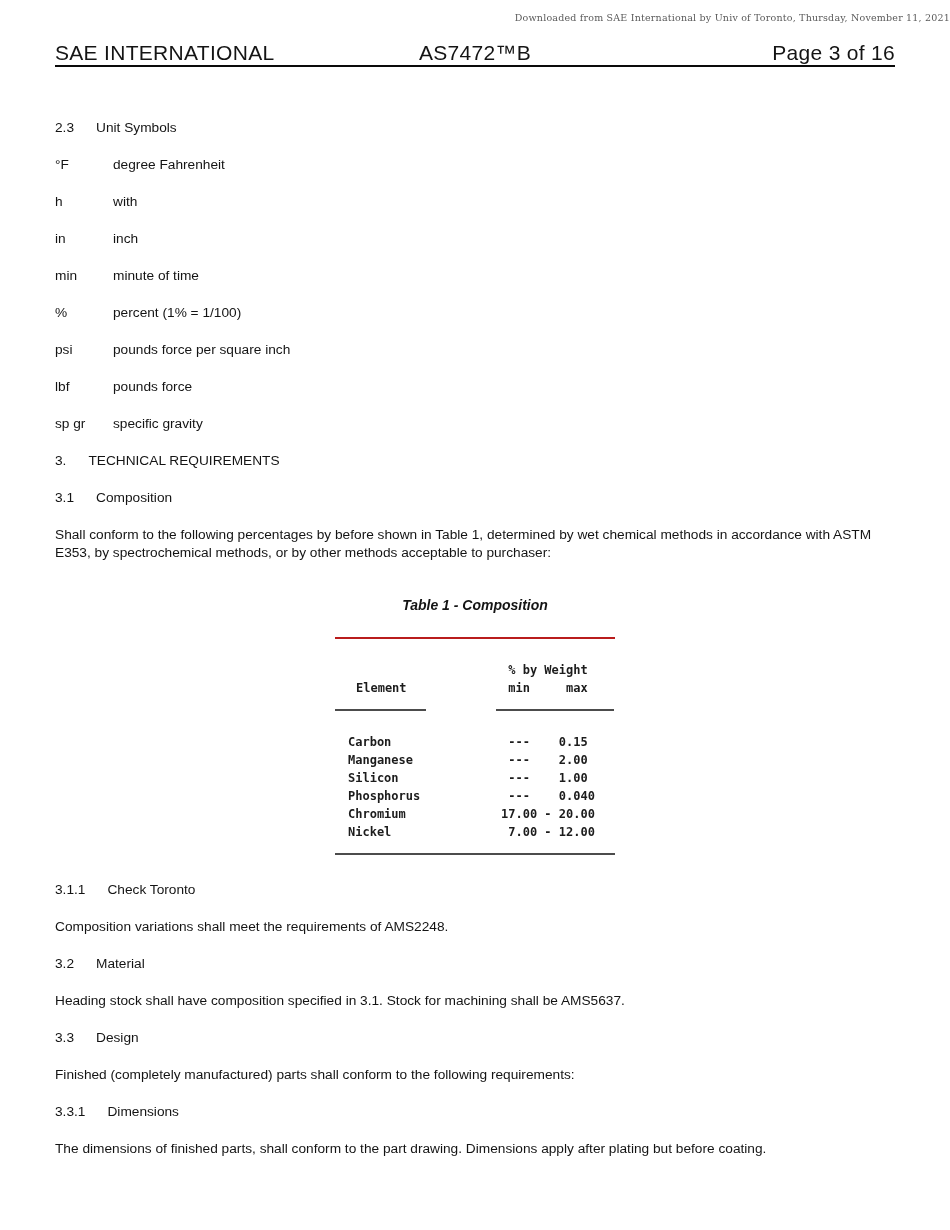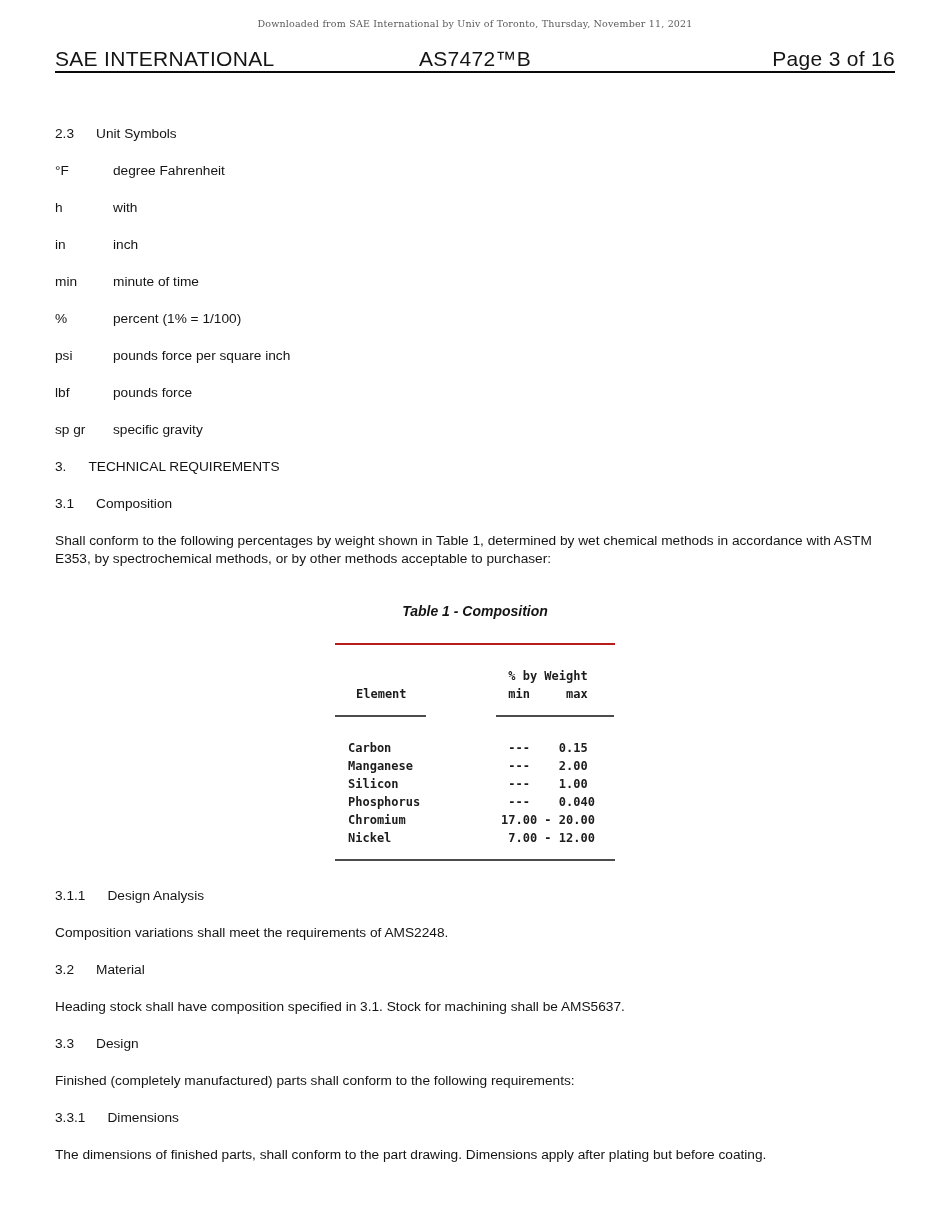--- a/index.html
+++ b/index.html
@@ -7,26 +7,25 @@
     position:relative;
     width:950px;height:1230px;
     background:#ffffff;
     font-family:"Liberation Sans",sans-serif;
     color:#141414;
     overflow:hidden;
   }
   
   .watermark{
     padding-top:12px;
-    text-align:center;
+    text-align:right;
     font-family:"DejaVu Serif",serif;
     font-size:9.5px;
     color:#5a5a5a;
     letter-spacing:.2px;
-    margin-top:6px;
   }
   
   .doc-header{
     margin:21px 55px 0 55px;
     display:flex;
     align-items:flex-end;
     border-bottom:2px solid #0a0a0a;
     padding-bottom:3px;
     font-size:21px;
     letter-spacing:.3px;
@@ -142,21 +141,21 @@
     </div>
 
     <div class="block">
       <span class="sec-num">3.</span><span>TECHNICAL REQUIREMENTS</span>
     </div>
 
     <div class="block">
       <span class="sec-num">3.1</span><span>Composition</span>
     </div>
 
-    <div class="block para">Shall conform to the following percentages by weight shown in Table 1, determined by wet chemical methods in accordance with ASTM E353, by spectrochemical methods, or by other methods acceptable to purchaser:</div>
+    <div class="block para">Shall conform to the following percentages by before shown in Table 1, determined by wet chemical methods in accordance with ASTM E353, by spectrochemical methods, or by other methods acceptable to purchaser:</div>
 
     <div class="table-title">Table 1 - Composition</div>
 
     <div class="comp-table">
       <div class="t-head">
         <div class="t-row">
           <span class="t-el mono"></span>
           <span class="t-val mono"> % by Weight</span>
         </div>
         <div class="t-row">
@@ -191,21 +190,21 @@
           <span class="t-val mono">17.00 - 20.00</span>
         </div>
         <div class="t-row">
           <span class="t-el mono">Nickel</span>
           <span class="t-val mono"> 7.00 - 12.00</span>
         </div>
       </div>
     </div>
 
     <div class="block after-table">
-      <span class="sec-num">3.1.1</span><span>Design Analysis</span>
+      <span class="sec-num">3.1.1</span><span>Check Toronto</span>
     </div>
 
     <div class="block para">Composition variations shall meet the requirements of AMS2248.</div>
 
     <div class="block">
       <span class="sec-num">3.2</span><span>Material</span>
     </div>
 
     <div class="block para">Heading stock shall have composition specified in 3.1. Stock for machining shall be AMS5637.</div>
 

